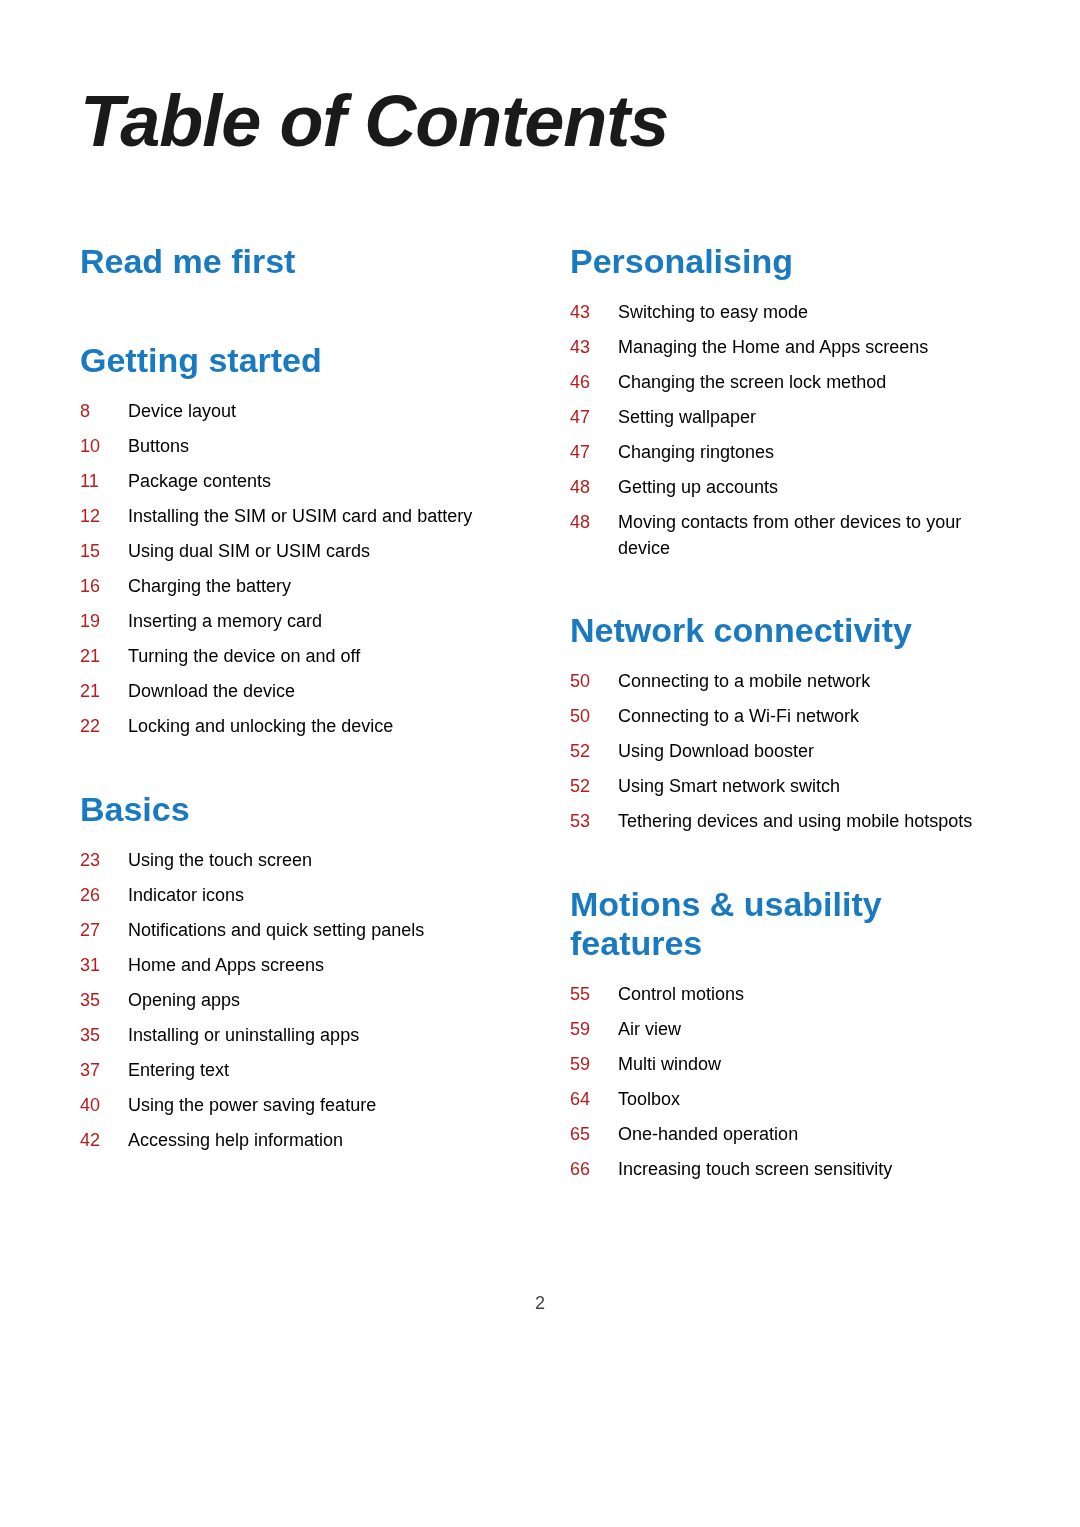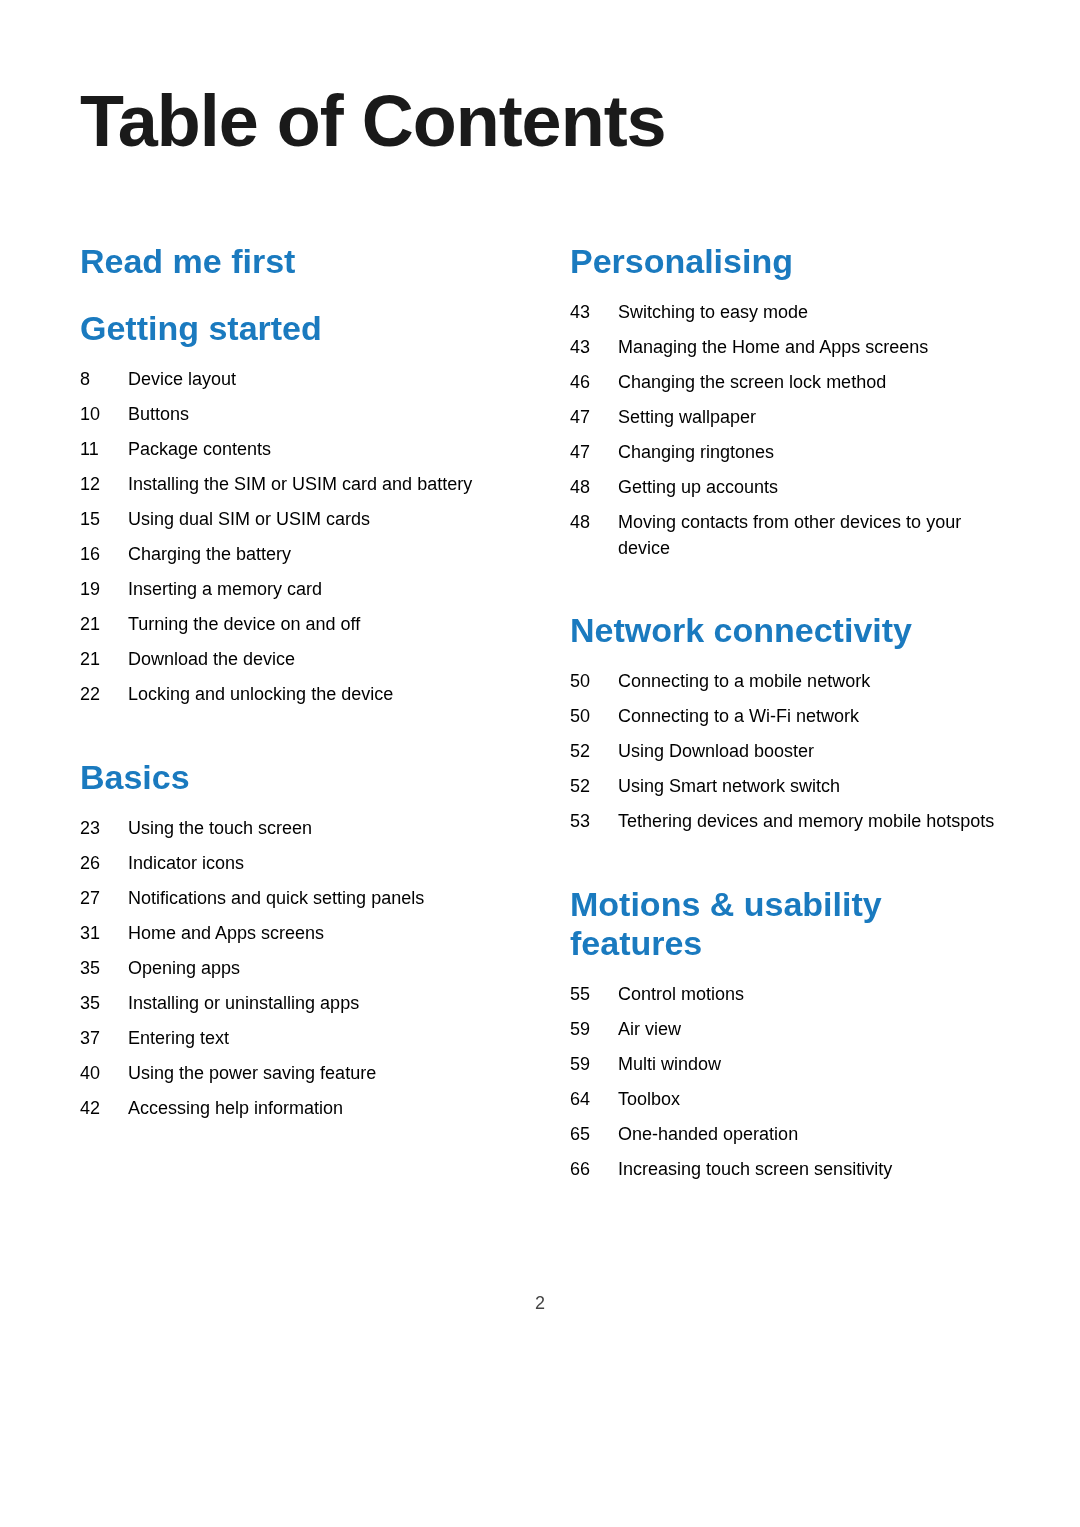--- a/index.html
+++ b/index.html
@@ -16,20 +16,21 @@
       padding: 80px 80px 80px 80px;
       color: #2c2c2c;
     }
 
     .page-title {
       font-size: 72px;
       font-weight: 900;
       color: #1a1a1a;
       margin-bottom: 80px;
       letter-spacing: -1px;
+      font-style: italic;
     }
 
     .two-column {
       display: flex;
       gap: 60px;
     }
 
     .col-left {
       flex: 1;
     }
@@ -56,40 +57,40 @@
     .toc-item {
       display: flex;
       align-items: flex-start;
       margin-bottom: 8px;
       font-size: 18px;
       line-height: 1.5;
     }
 
     .toc-page {
       min-width: 48px;
-      color: #000000;
+      color: #b91c1c;
       font-size: 18px;
       flex-shrink: 0;
     }
 
     .toc-text {
       color: #000000;
       font-size: 18px;
       line-height: 1.45;
     }
 
     .page-number {
       text-align: center;
       margin-top: 60px;
       font-size: 18px;
       color: #444;
     }
 
     .read-me-section {
-      margin-bottom: 28px;
+      margin-bottom: 60px;
     }
   </style>
 </head>
 <body>
 
 <h1 class="page-title">Table of Contents</h1>
 
 <div class="two-column">
   <div class="col-left">
 
@@ -237,21 +238,21 @@
         <li class="toc-item">
           <span class="toc-page">52</span>
           <span class="toc-text">Using Download booster</span>
         </li>
         <li class="toc-item">
           <span class="toc-page">52</span>
           <span class="toc-text">Using Smart network switch</span>
         </li>
         <li class="toc-item">
           <span class="toc-page">53</span>
-          <span class="toc-text">Tethering devices and memory mobile hotspots</span>
+          <span class="toc-text">Tethering devices and using mobile hotspots</span>
         </li>
       </ul>
     </div>
 
     <div class="section">
       <h2 class="section-title">Motions &amp; usability features</h2>
       <ul class="toc-list">
         <li class="toc-item">
           <span class="toc-page">55</span>
           <span class="toc-text">Control motions</span>

